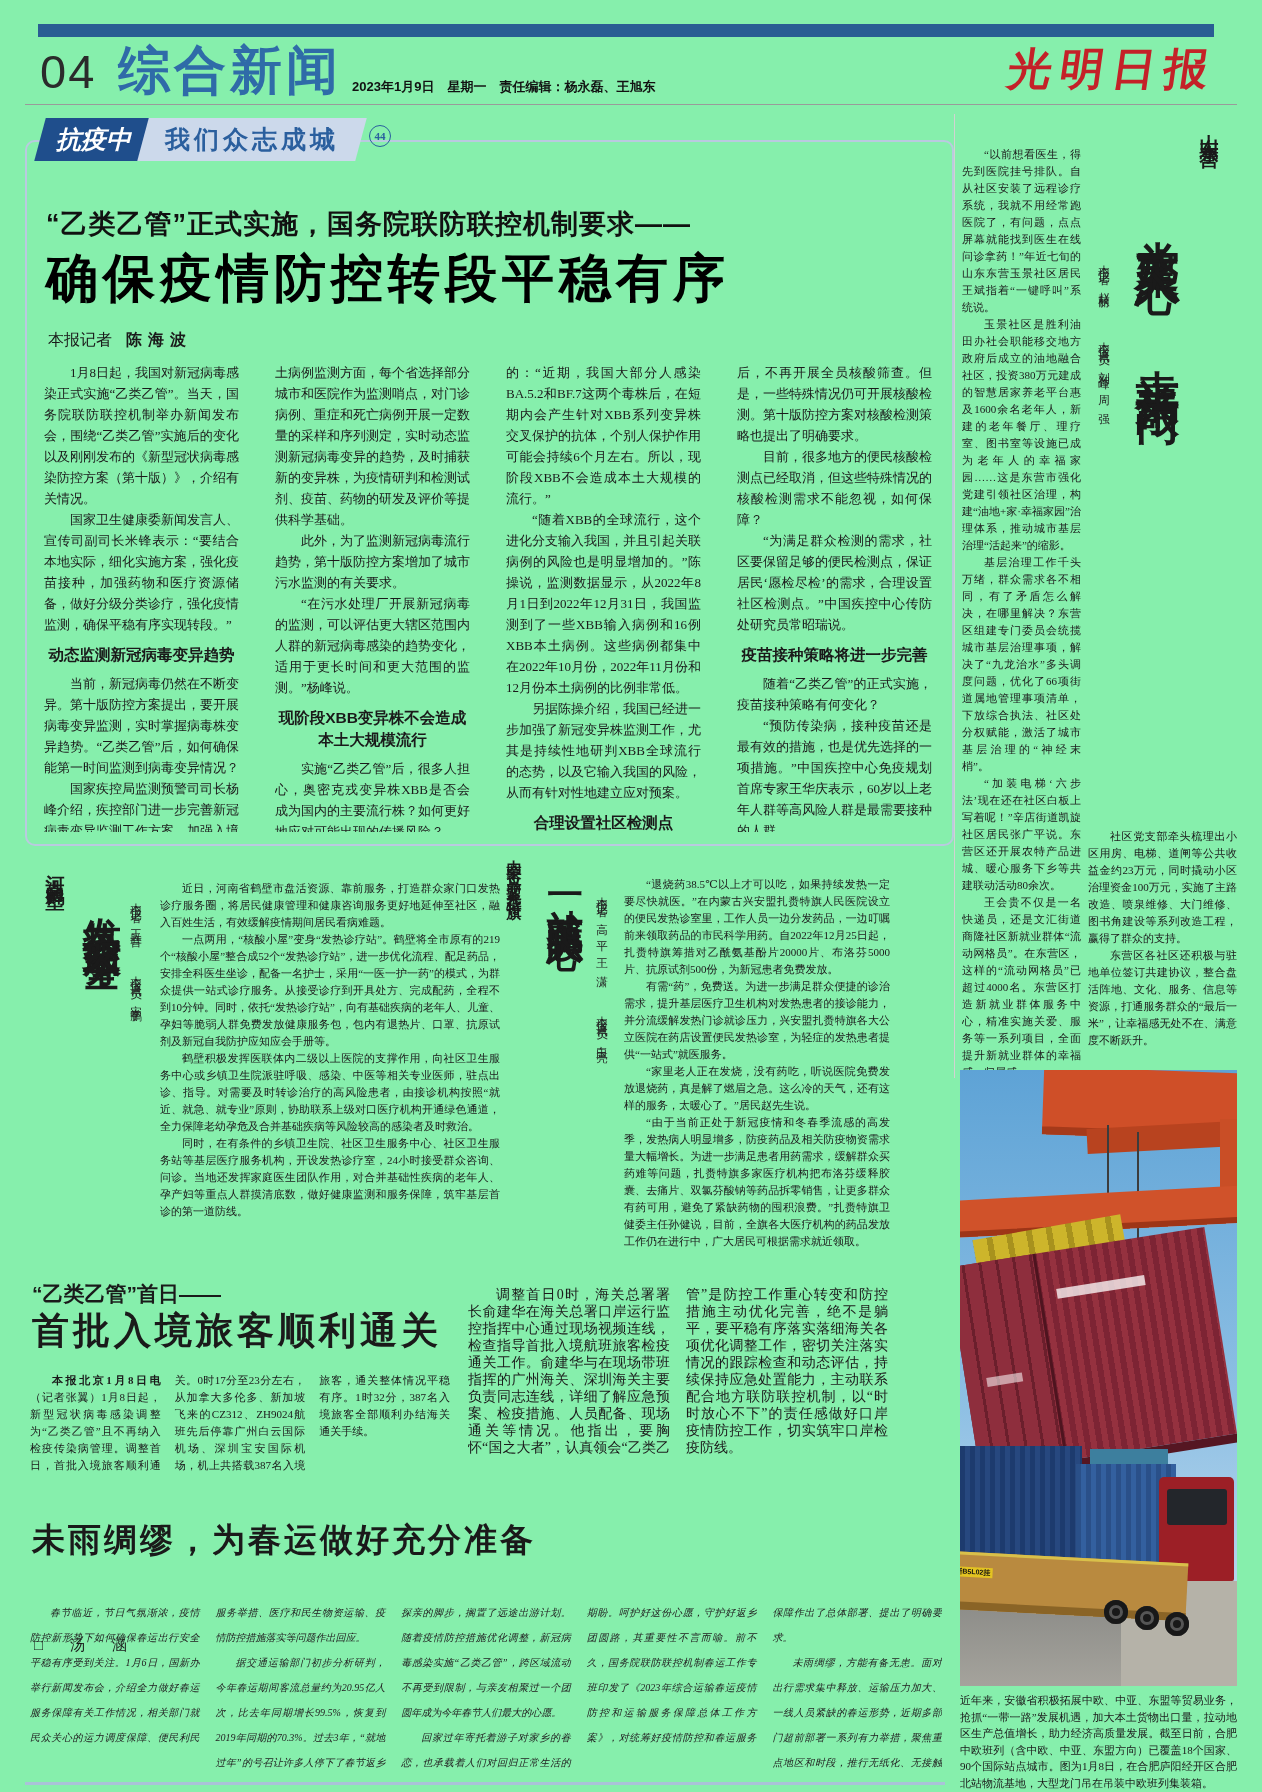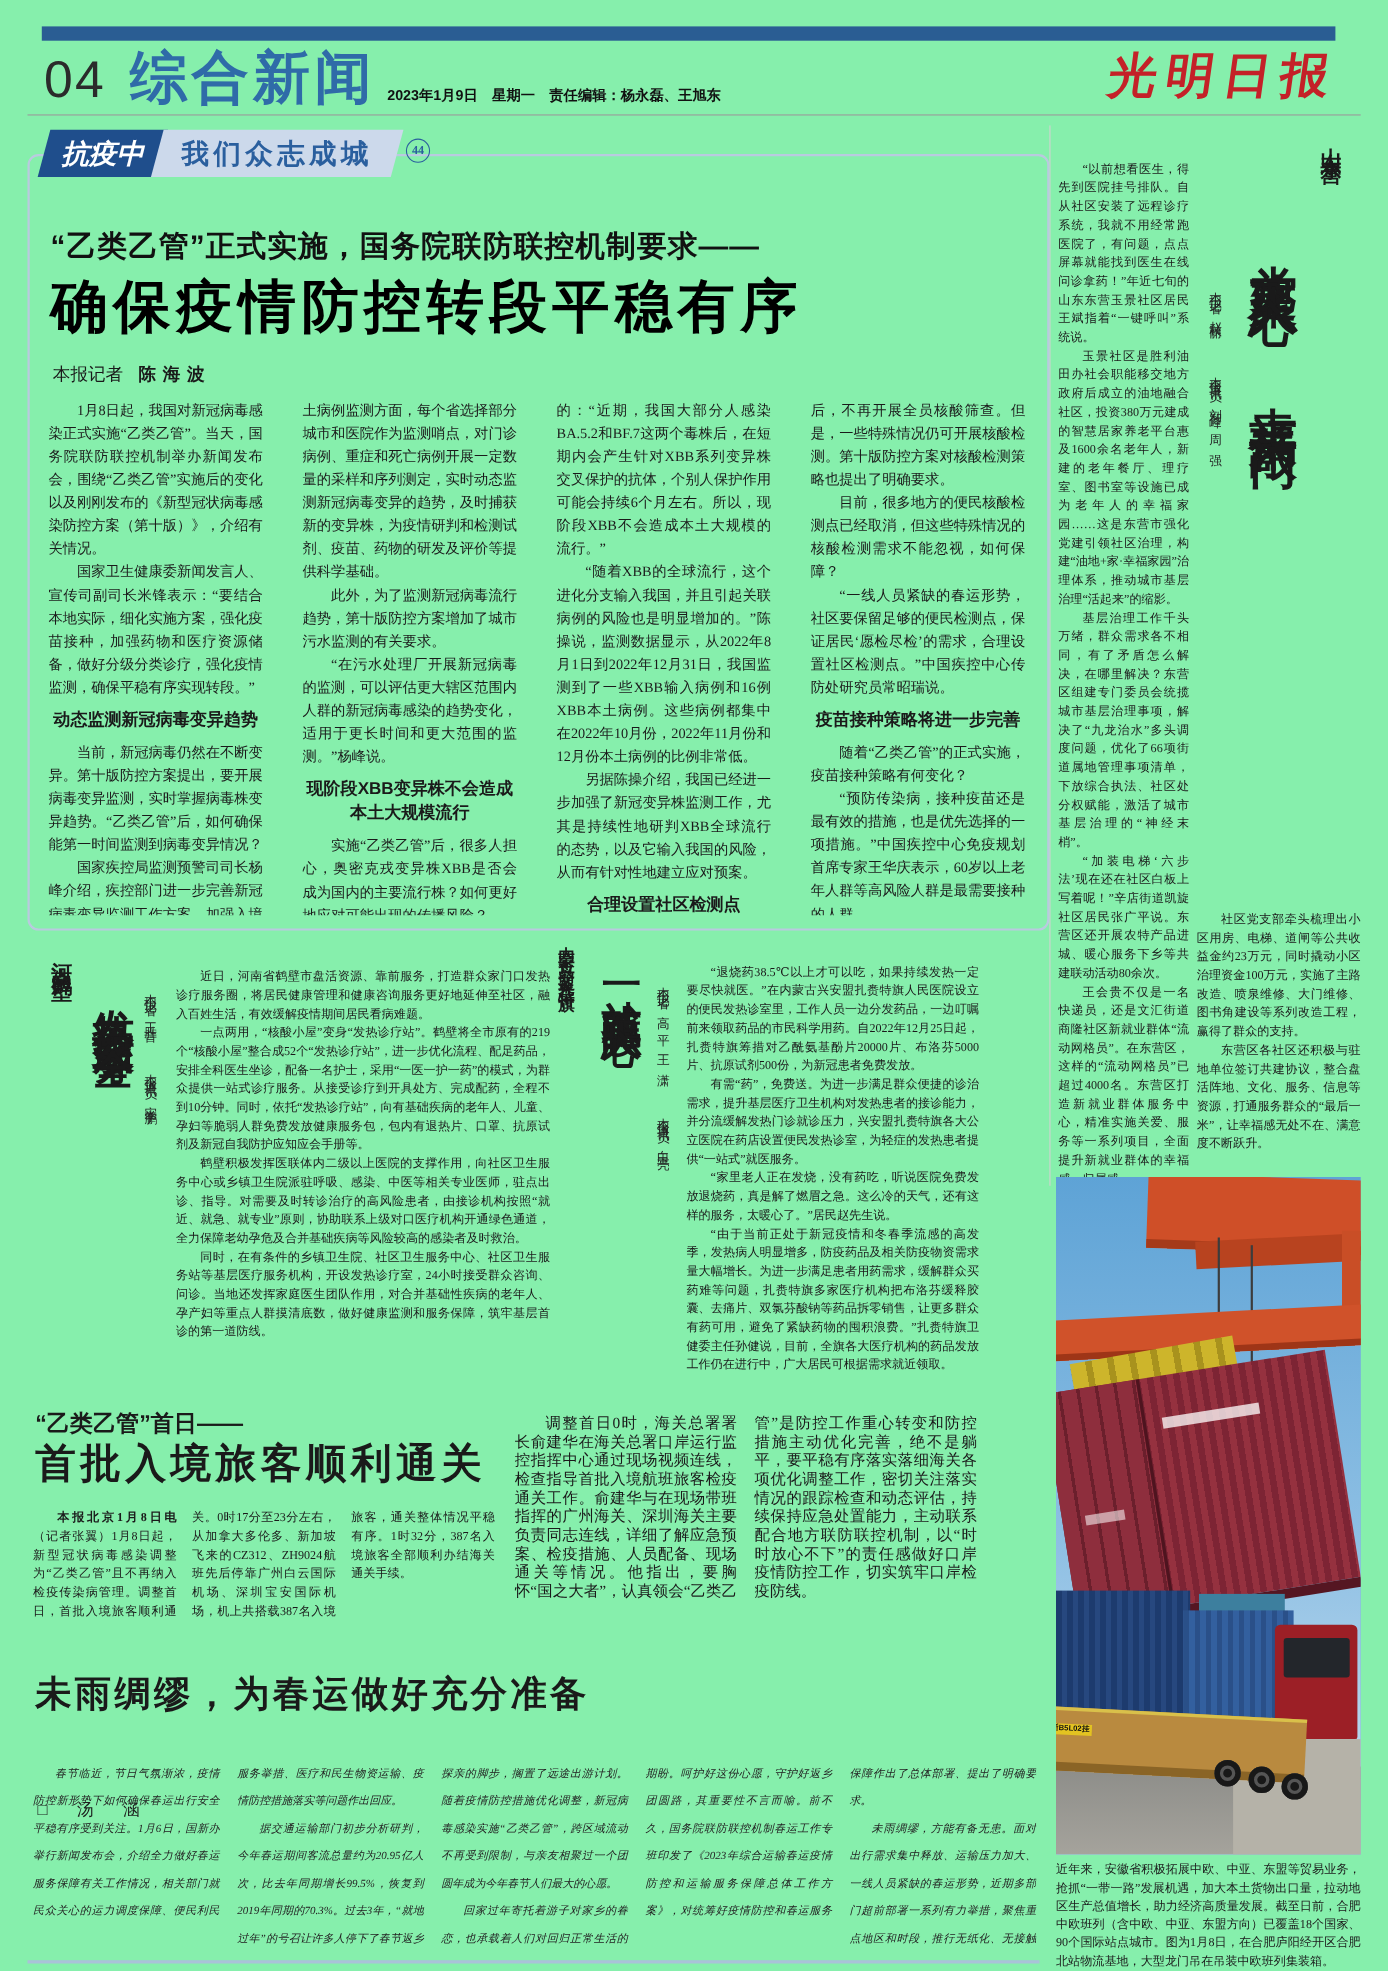--- a/index.html
+++ b/index.html
@@ -156,21 +156,21 @@
       <div class="acol">
         <p class="para cont">的：“近期，我国大部分人感染BA.5.2和BF.7这两个毒株后，在短期内会产生针对XBB系列变异株交叉保护的抗体，个别人保护作用可能会持续6个月左右。所以，现阶段XBB不会造成本土大规模的流行。”</p>
         <p class="para">“随着XBB的全球流行，这个进化分支输入我国，并且引起关联病例的风险也是明显增加的。”陈操说，监测数据显示，从2022年8月1日到2022年12月31日，我国监测到了一些XBB输入病例和16例XBB本土病例。这些病例都集中在2022年10月份，2022年11月份和12月份本土病例的比例非常低。</p>
         <p class="para">另据陈操介绍，我国已经进一步加强了新冠变异株监测工作，尤其是持续性地研判XBB全球流行的态势，以及它输入我国的风险，从而有针对性地建立应对预案。</p>
         <div class="subhead">合理设置社区检测点</div>
         <p class="para">新冠病毒实施“乙类乙管”</p>
       </div>
       <div class="acol">
         <p class="para cont">后，不再开展全员核酸筛查。但是，一些特殊情况仍可开展核酸检测。第十版防控方案对核酸检测策略也提出了明确要求。</p>
         <p class="para">目前，很多地方的便民核酸检测点已经取消，但这些特殊情况的核酸检测需求不能忽视，如何保障？</p>
-        <p class="para">“一线人员紧缺的春运形势，社区要保留足够的便民检测点，保证居民‘愿检尽检’的需求，合理设置社区检测点。”中国疾控中心传防处研究员常昭瑞说。</p>
+        <p class="para">“为满足群众检测的需求，社区要保留足够的便民检测点，保证居民‘愿检尽检’的需求，合理设置社区检测点。”中国疾控中心传防处研究员常昭瑞说。</p>
         <div class="subhead">疫苗接种策略将进一步完善</div>
         <p class="para">随着“乙类乙管”的正式实施，疫苗接种策略有何变化？</p>
         <p class="para">“预防传染病，接种疫苗还是最有效的措施，也是优先选择的一项措施。”中国疾控中心免疫规划首席专家王华庆表示，60岁以上老年人群等高风险人群是最需要接种的人群。</p>
       </div>
     </div>
 
   <div class="abs smallbody" id="sd-col1">
       <p class="para">“以前想看医生，得先到医院挂号排队。自从社区安装了远程诊疗系统，我就不用经常跑医院了，有问题，点点屏幕就能找到医生在线问诊拿药！”年近七旬的山东东营玉景社区居民王斌指着“一键呼叫”系统说。</p>
       <p class="para">玉景社区是胜利油田办社会职能移交地方政府后成立的油地融合社区，投资380万元建成的智慧居家养老平台惠及1600余名老年人，新建的老年餐厅、理疗室、图书室等设施已成为老年人的幸福家园……这是东营市强化党建引领社区治理，构建“油地+家·幸福家园”治理体系，推动城市基层治理“活起来”的缩影。</p>
       <p class="para">基层治理工作千头万绪，群众需求各不相同，有了矛盾怎么解决，在哪里解决？东营区组建专门委员会统揽城市基层治理事项，解决了“九龙治水”多头调度问题，优化了66项街道属地管理事项清单，下放综合执法、社区处分权赋能，激活了城市基层治理的“神经末梢”。</p>

